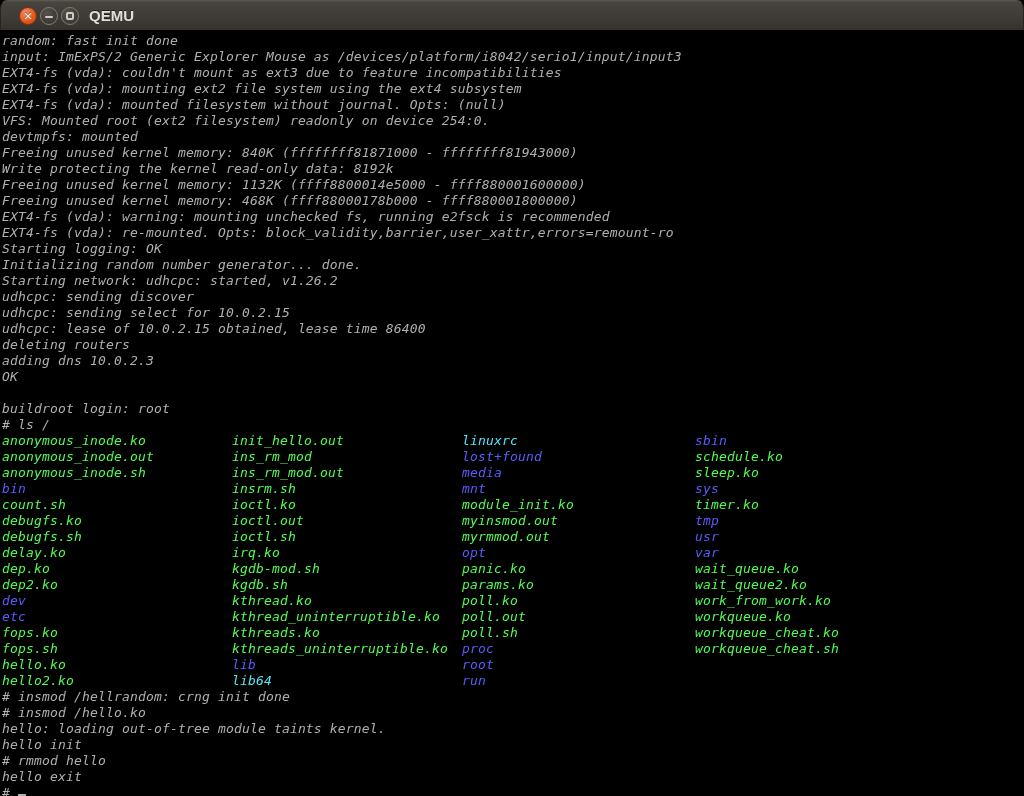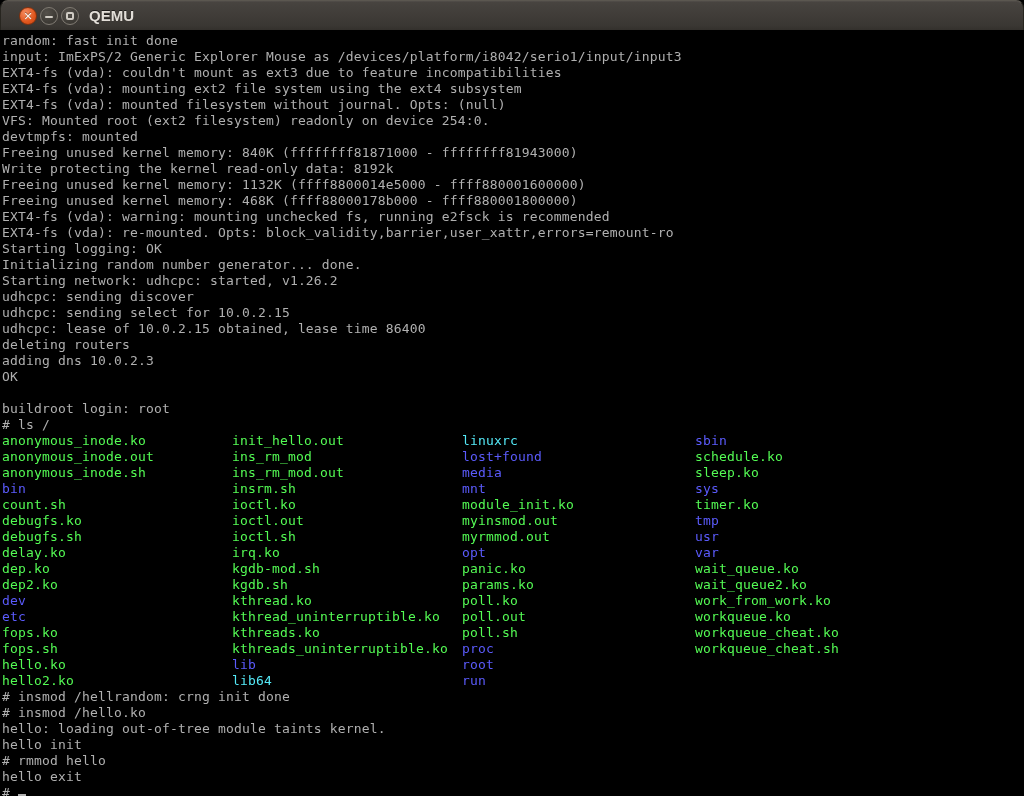--- a/index.html
+++ b/index.html
@@ -67,21 +67,21 @@
   .console {
     position: absolute; top: 30px; left: 0; right: 0; bottom: 0;
     background: #000;
     padding: 3px 0 0 2px;
     font-size: 13px;
     letter-spacing: 0.17px;
     line-height: 16px;
     white-space: pre;
     overflow: hidden;
   }
-  .line { height: 16px; position: relative; }
+  .line { height: 16px; position: relative; font-style: italic; }
   .ls-entry { position: absolute; top: 0; }
   .cursor {
     display: inline-block;
     width: 8px; height: 6px;
     margin-bottom: 1px;
     vertical-align: bottom;
   }
 </style>
 </head>
 <body>

